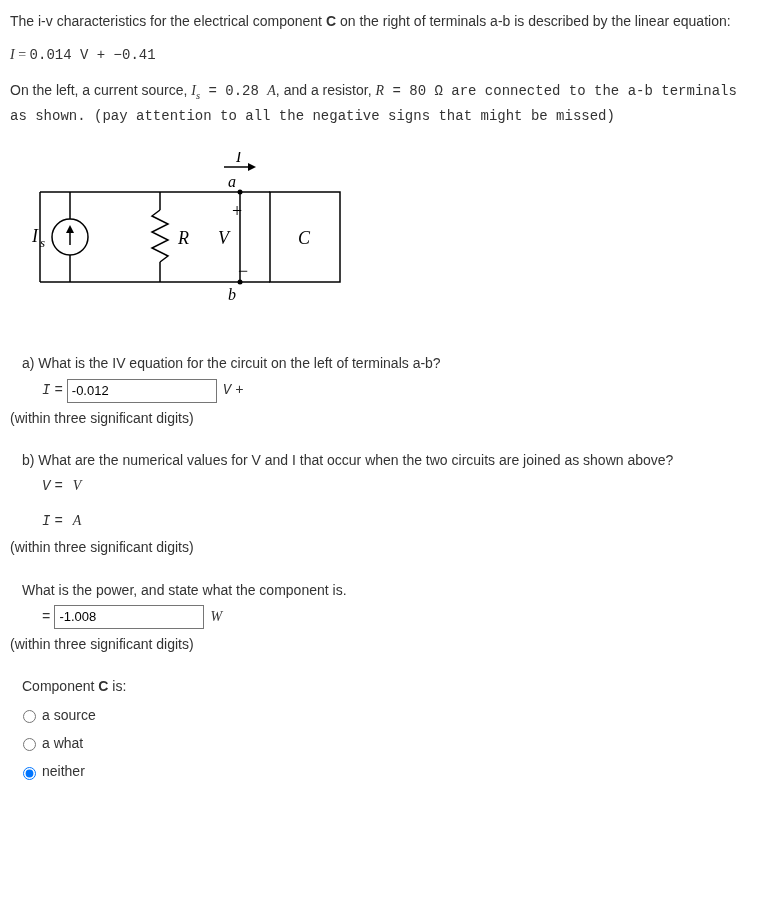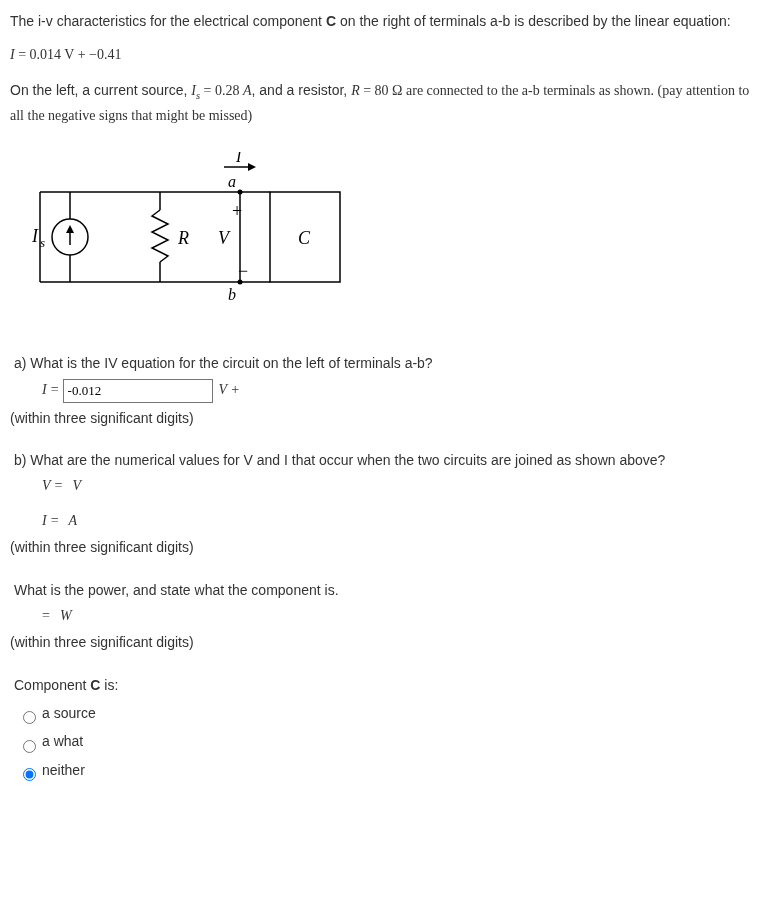--- a/index.html
+++ b/index.html
@@ -12,28 +12,28 @@
       line-height: 1.6;
     }
     .bold {
       font-weight: bold;
     }
     .italic {
       font-style: italic;
       font-family: 'Times New Roman', serif;
     }
     .math {
-      font-family: Liberation Serif, serif;
+      font-family: Liberation Mono, monospace;
     }
     .equation {
       font-family: 'Times New Roman', serif;
       margin: 12px 0;
     }
     input[type="text"] {
-      font-family: Liberation Serif, serif;
+      font-family: Liberation Sans, sans-serif;
       font-size: 13px;
       padding: 2px 4px;
       border: 1px solid #767676;
       height: 18px;
       vertical-align: middle;
     }
     .input-med {
       width: 140px;
     }
     .row {
@@ -42,25 +42,25 @@
       margin: 4px 0;
     }
     .row .math {
       margin-right: 4px;
     }
     .note {
       margin-top: 2px;
       margin-bottom: 20px;
     }
     .section {
-      margin: 16px 0 4px 4px;
+      margin: 16px 0 4px 12px;
     }
     .radio-option {
       display: flex;
-      align-items: flex-end;
+      align-items: center;
       margin: 6px 0 6px 8px;
     }
     .radio-option input {
       margin-right: 6px;
     }
     .circuit {
       margin: 24px 0 24px 10px;
     }
     .subscript {
       font-size: 0.75em;
@@ -144,20 +144,21 @@
 <div class="row indent" style="margin-top:12px;">
   <span class="math italic">I</span>
   <span class="math"> = </span>
   <span class="unit">A</span>
 </div>
 <div class="note">(within three significant digits)</div>
 
 <div class="section">What is the power, and state what the component is.</div>
 <div class="row indent">
   <span class="math"> = </span>
+  <input type="text" class="input-med" value="-1.008" style="">
   <span class="unit">W</span>
 </div>
 <div class="note">(within three significant digits)</div>
 
 <div class="section">
   <span>Component </span><span class="bold">C</span><span> is:</span>
 </div>
 
 <div class="radio-option">
   <input type="radio" name="compC" style="">

